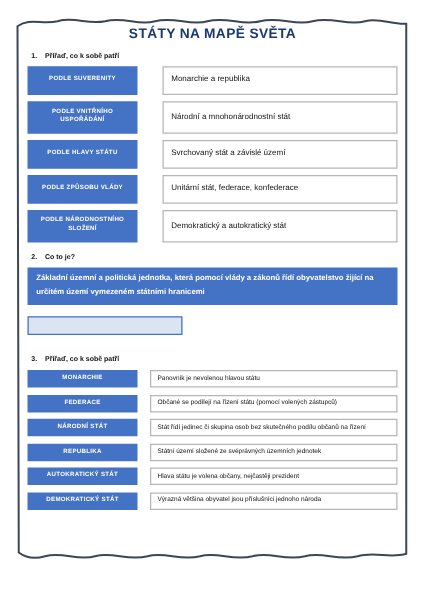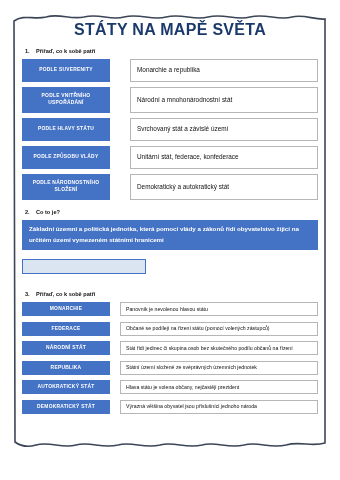--- a/index.html
+++ b/index.html
@@ -39,21 +39,21 @@
     top: 0;
     width: 316px;
     height: 440px;
     box-sizing: border-box;
     padding: 8px 10px 6px 10px;
   }
 
   
   .title {
     text-align: center;
-    font-size: 16px;
+    font-size: 11px;
     font-weight: bold;
     letter-spacing: 0.3px;
     color: #1b3a6b;
     margin: 2px 0 9px 0;
   }
 
   
   .task-head {
     display: flex;
     align-items: baseline;

